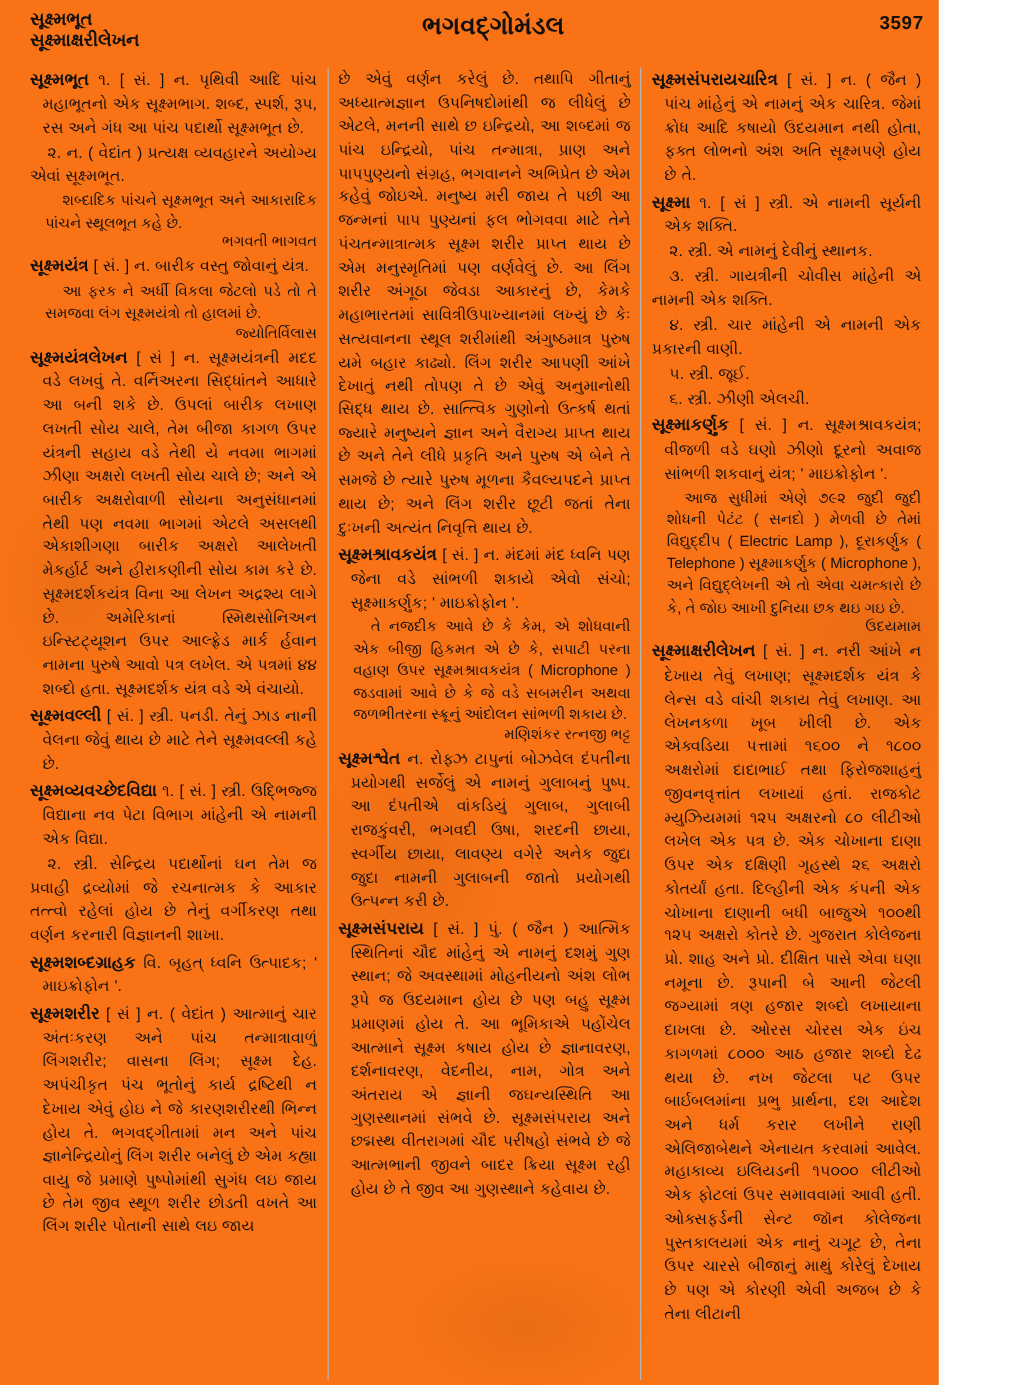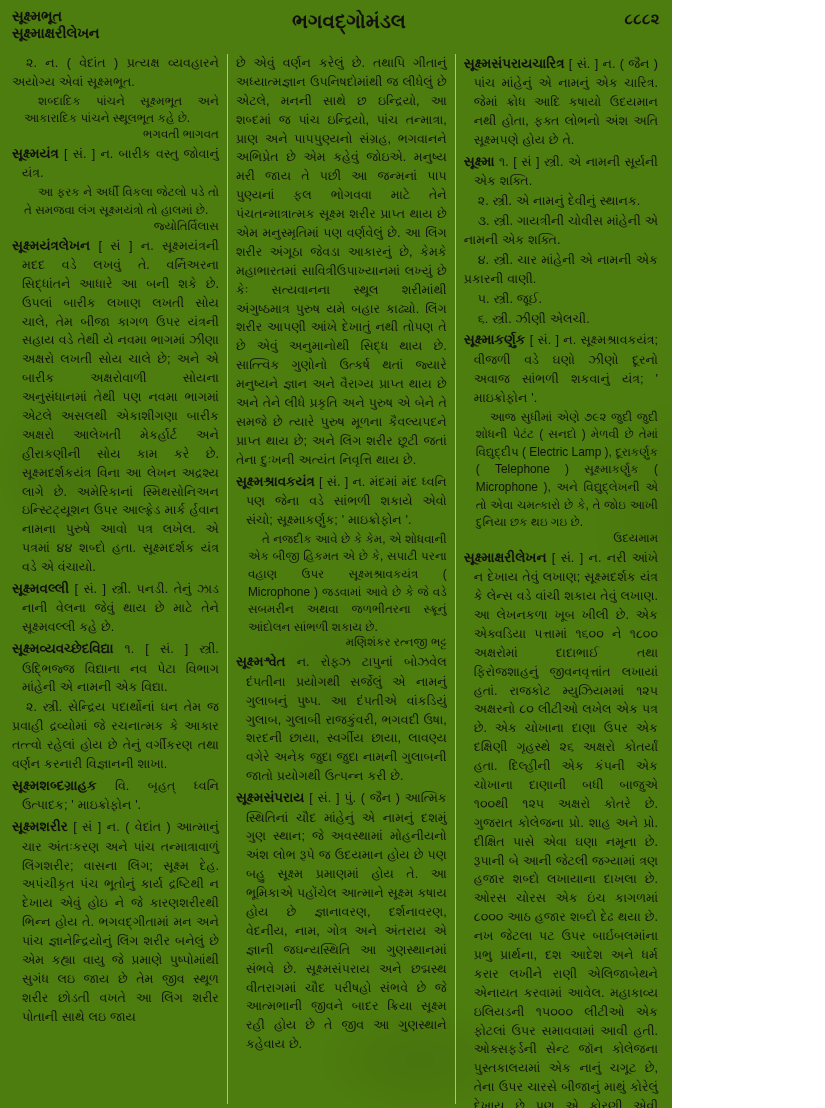--- a/index.html
+++ b/index.html
@@ -10,26 +10,26 @@
   }
   body {
     width: 825px;
     height: 1108px;
     font-family: "Liberation Sans", "DejaVu Sans", sans-serif;
     color: #12100e;
     position: relative;
     overflow: hidden;
   }
   .page {
-    width: 672px;
+    width: 751px;
     height: 1108px;
     position: relative;
-    background: #4d7c0f;
+    background: #f97316;
     box-sizing: border-box;
-    padding: 8px 6px 4px 4px;
+    padding: 8px 6px 4px 16px;
   }
   
   .scan-noise {
     position: absolute;
     inset: 0;
     pointer-events: none;
     opacity: 0.055;
     background:
       radial-gradient(ellipse 160px 190px at 700px 520px, #000 0%, transparent 70%),
       radial-gradient(ellipse 120px 150px at 330px 690px, #000 0%, transparent 70%),
@@ -126,28 +126,35 @@
 
 <div class="page">
   <div class="scan-noise"></div>
 
   <div class="running-head">
     <div class="rh-left">
       <span class="rh-line">સૂક્ષ્મભૂત</span>
       <span class="rh-line">સૂક્ષ્માક્ષરીલેખન</span>
     </div>
     <div class="rh-center">ભગવદ્‌ગોમંડલ</div>
-    <div class="rh-right">૮૮૮૨</div>
+    <div class="rh-right">3597</div>
   </div>
 
   <div class="columns">
 
     <div class="col col-1">
 
       <div class="entry">
+        <p class="para hang">
+          <span class="hw">સૂક્ષ્મભૂત</span>
+          <span>૧.</span>
+          <span>[ સં. ]</span>
+          <span>ન.</span>
+          <span>પૃથિવી આદિ પાંચ મહાભૂતનો એક સૂક્ષ્મભાગ. શબ્દ, સ્પર્શ, રૂપ, રસ અને ગંધ આ પાંચ પદાર્થો સૂક્ષ્મભૂત છે.</span>
+        </p>
         <p class="para indent">૨. ન. ( વેદાંત ) પ્રત્યક્ષ વ્યવહારને અયોગ્ય એવાં સૂક્ષ્મભૂત.</p>
         <p class="sub-indent">શબ્દાદિક પાંચને સૂક્ષ્મભૂત અને આકારાદિક પાંચને સ્થૂલભૂત કહે છે.</p>
         <p class="cite-inline">ભગવતી ભાગવત</p>
       </div>
 
       <div class="entry">
         <p class="para hang">
           <span class="hw">સૂક્ષ્મયંત્ર</span>
           <span>[ સં. ]</span>
           <span>ન.</span>

